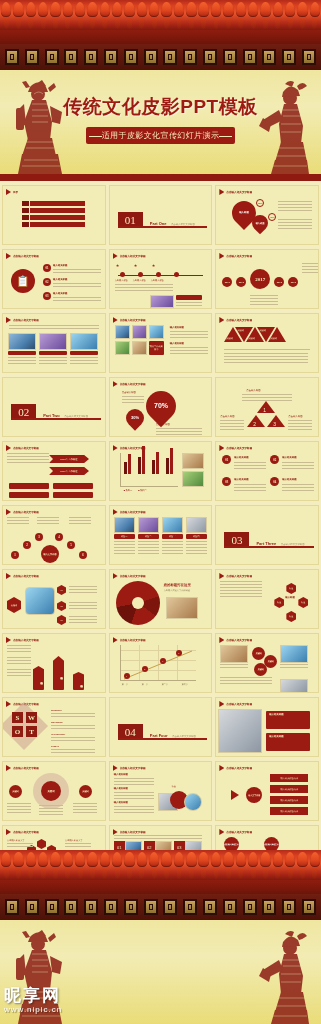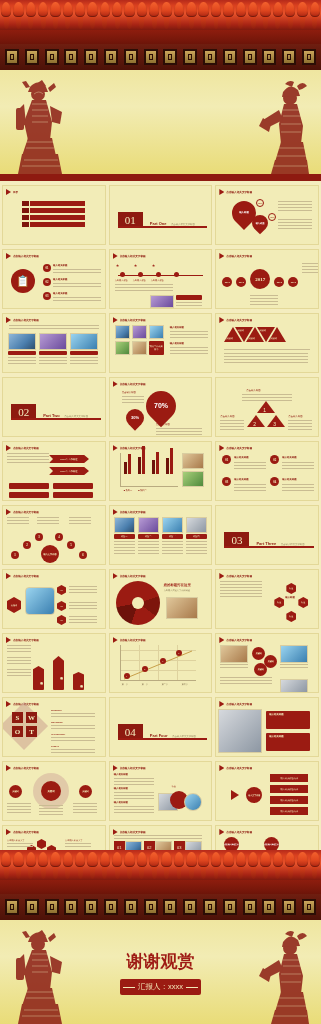--- a/index.html
+++ b/index.html
@@ -231,20 +231,22 @@
             <path d="M18 82 L50 82 L52 96 L14 96 Z"></path>
           </g>
           <g stroke="#f2ecb7" stroke-width="0.7" opacity="0.55" fill="none">
             <path d="M26 32 L44 32 M26 38 L44 38 M24 46 L44 46 M24 54 L44 54"></path>
             <path d="M22 70 L48 70 M20 78 L50 78 M16 88 L50 88"></path>
           </g>
         </svg>
       </div>
 
       <div class="title-wrap">
+        <div class="main-title">传统文化皮影PPT模板</div>
+        <div class="subtitle-bar">适用于皮影文化宣传幻灯片演示</div>
       </div>
     </div>
   </div>
   <div class="divider-bar"></div>
 
   <div class="grid" id="slide-grid">
       <div class="slide">
         <div class="s-head">
     <span class="bullet"></span>
     <span class="htxt">目录</span>
@@ -1060,21 +1062,21 @@
             <path d="M24 64 L46 64 L50 84 L18 84 Z"></path>
             <path d="M18 82 L50 82 L52 96 L14 96 Z"></path>
           </g>
           <g stroke="#f2ecb7" stroke-width="0.7" opacity="0.55" fill="none">
             <path d="M26 32 L44 32 M26 38 L44 38 M24 46 L44 46 M24 54 L44 54"></path>
             <path d="M22 70 L48 70 M20 78 L50 78 M16 88 L50 88"></path>
           </g>
         </svg>
       </div>
 
-      <div class="end-title">
-        <div class="et">谢谢观赏</div>
-        <div class="end-bar">汇报人：xxxx</div>
-      </div>
-
+
+      <div class="wm">
+        <div class="wm-main">昵享网</div>
+        <div class="wm-sub">www.nipic.cn</div>
+      </div>
     </div>
   </div>
 
 </div>
 
 </body></html>

